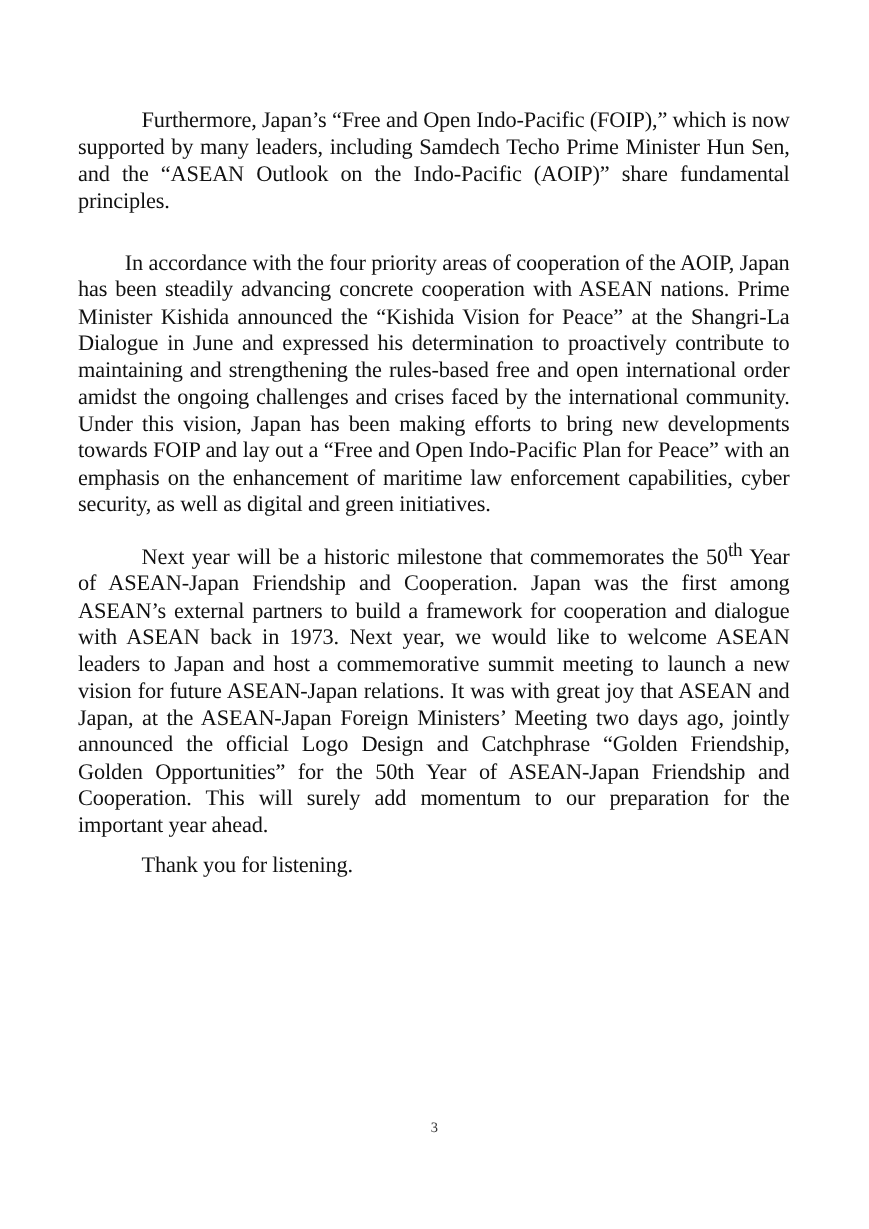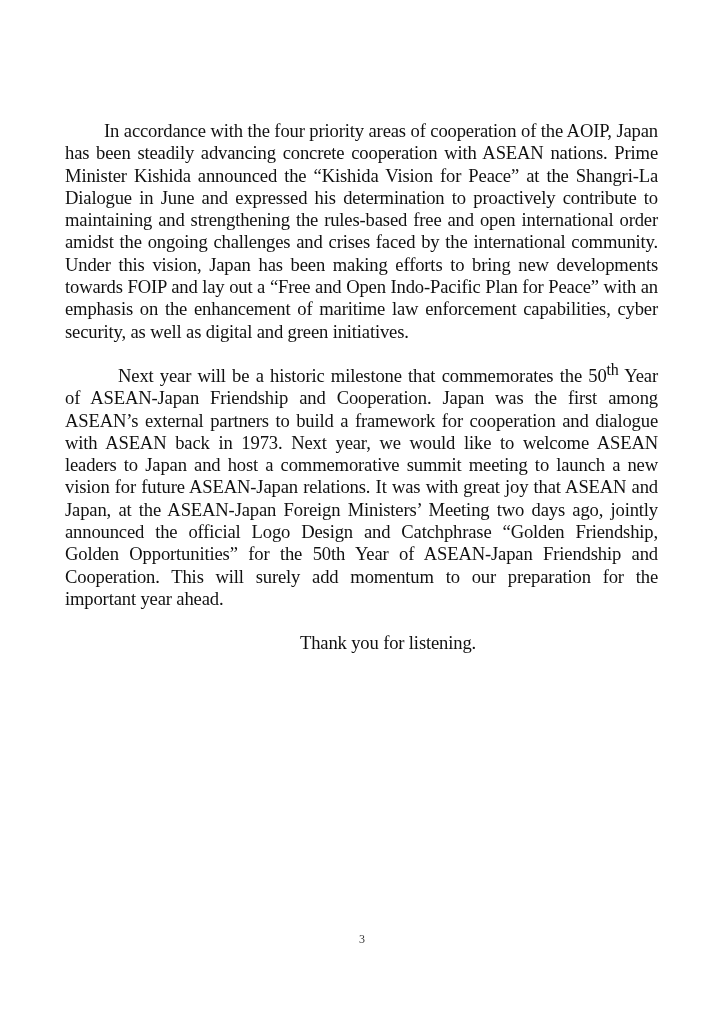--- a/index.html
+++ b/index.html
@@ -26,39 +26,40 @@
       font-size: 18.6px;
       line-height: 22.3px;
       text-align: justify;
       letter-spacing: -0.15px;
       word-spacing: 0px;
     }
     .p1 { text-indent: 53px; }
     .p2 { text-indent: 39px; margin-top: 30px; }
     .p3 { text-indent: 53px; margin-top: 22px; }
     .p4 { text-indent: 53px; margin-top: 22px; }
-    .p5 { text-indent: 53px; margin-top: 22px; text-align: center; }
+    .p5 { text-indent: 53px; margin-top: 12px; text-align: left; }
     sup {
       font-size: 16px;
       line-height: 0;
       vertical-align: 7px;
     }
     .page-number {
       position: absolute;
       left: 0;
       width: 724px;
       top: 932px;
       text-align: center;
       font-size: 12px;
       color: #333333;
       font-family: "Liberation Serif", "DejaVu Serif", serif;
     }
   </style>
 </head>
 <body>
 
 <div class="page">
+  <p class="para p1">Furthermore, Japan’s “Free and Open Indo-Pacific (FOIP),” which is now supported by many leaders, including Samdech Techo Prime Minister Hun Sen, and the “ASEAN Outlook on the Indo-Pacific (AOIP)” share fundamental principles.</p>
   <p class="para p2">In accordance with the four priority areas of cooperation of the AOIP, Japan has been steadily advancing concrete cooperation with ASEAN nations. Prime Minister Kishida announced the “Kishida Vision for Peace” at the Shangri-La Dialogue in June and expressed his determination to proactively contribute to maintaining and strengthening the rules-based free and open international order amidst the ongoing challenges and crises faced by the international community. Under this vision, Japan has been making efforts to bring new developments towards FOIP and lay out a “Free and Open Indo-Pacific Plan for Peace” with an emphasis on the enhancement of maritime law enforcement capabilities, cyber security, as well as digital and green initiatives.</p>
   <p class="para p3"><span>Next year will be a historic milestone that commemorates the 50</span><sup>th</sup><span> Year of ASEAN-Japan Friendship and Cooperation. Japan was the first among ASEAN’s external partners to build a framework for cooperation and dialogue with ASEAN back in 1973. Next year, we would like to welcome ASEAN leaders to Japan and host a commemorative summit meeting to launch a new vision for future ASEAN-Japan relations. It was with great joy that ASEAN and Japan, at the ASEAN-Japan Foreign Ministers’ Meeting two days ago, jointly announced the official Logo Design and Catchphrase “Golden Friendship, Golden Opportunities” for the 50th Year of ASEAN-Japan Friendship and Cooperation. This will surely add momentum to our preparation for the important year ahead.</span></p>
   <p class="para p5">Thank you for listening.</p>
 </div>
 
 <div class="page-number">3</div>
 
 </body></html>

